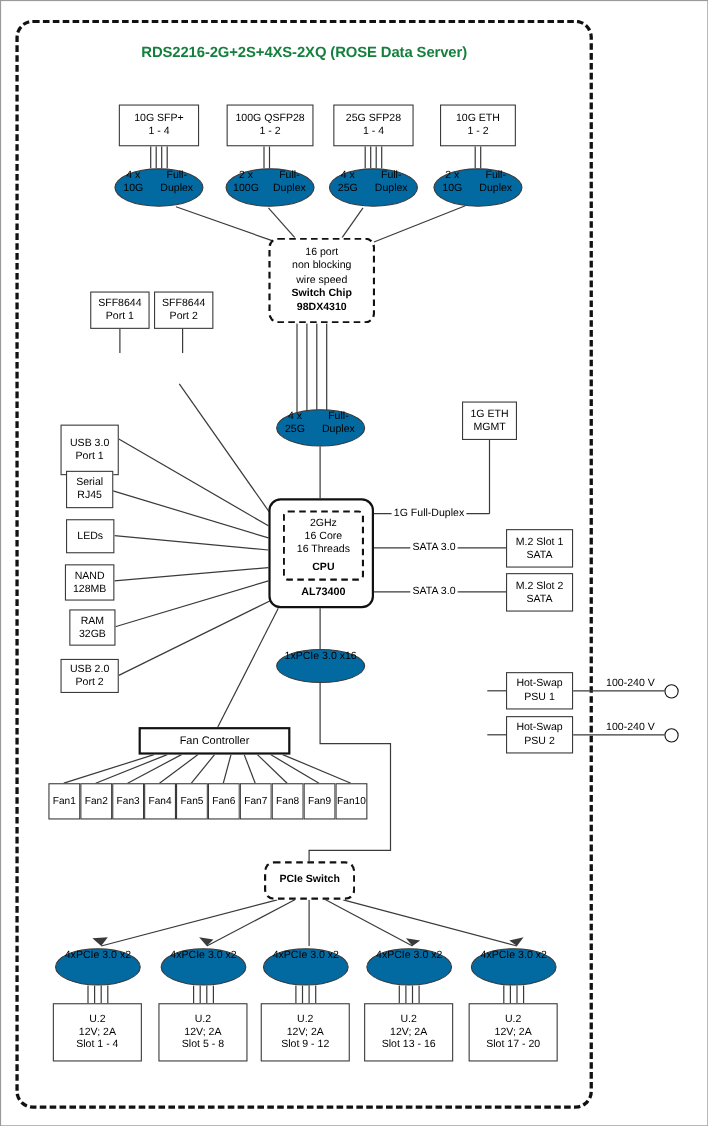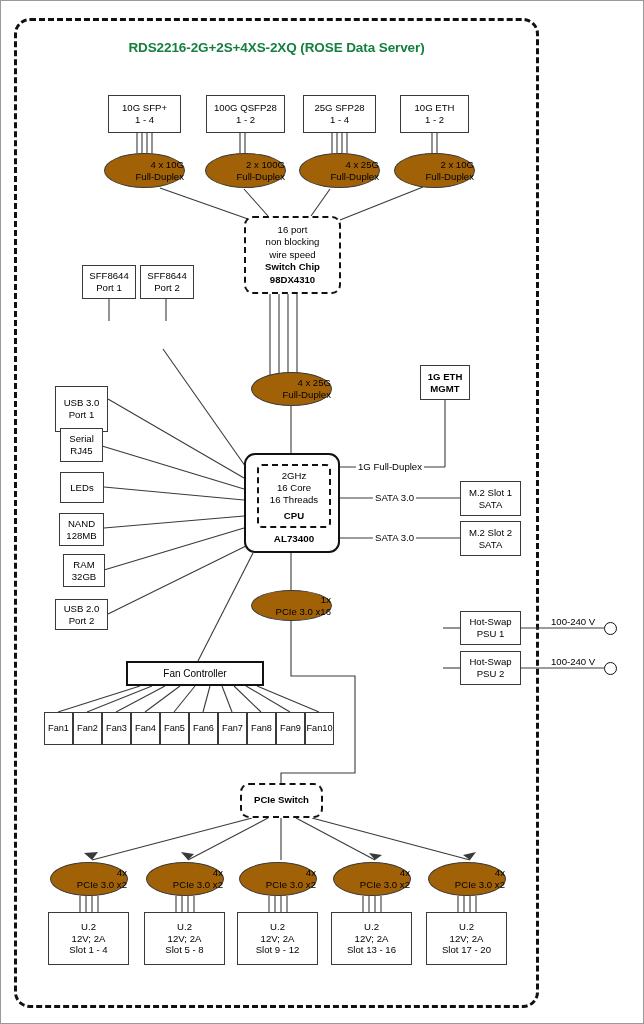--- a/index.html
+++ b/index.html
@@ -19,22 +19,22 @@
 
   
   #wires{position:absolute;left:0;top:0;width:644px;height:1024px;}
 
   .bx{position:absolute;box-sizing:border-box;border:1.1px solid #3a3a3a;
       background:#fff;display:flex;flex-direction:column;align-items:center;
       justify-content:center;font-size:9.6px;color:#000;line-height:11.6px;
       text-align:center;}
   .bx.heavy{border:2.2px solid #111;}
   .el{position:absolute;box-sizing:border-box;border:1.1px solid #3a3a3a;
-      background:#a16207;border-radius:50%;display:flex;flex-direction:column;
-      align-items:flex-end;justify-content:center;font-size:9.6px;color:#000;
+      background:#0369a1;border-radius:50%;display:flex;flex-direction:row;
+      align-items:flex-start;justify-content:center;font-size:9.6px;color:#000;
       line-height:11.6px;text-align:center;}
   .dashbx{position:absolute;box-sizing:border-box;border:2.4px dashed #111;
       background:#fff;border-radius:9px;display:flex;flex-direction:column;
       align-items:center;justify-content:center;font-size:9.6px;color:#000;
       line-height:12.4px;text-align:center;}
   .b{font-weight:bold;}
 
   
   #cpu-block{position:absolute;left:244px;top:453px;width:96px;height:100px;
       box-sizing:border-box;border:2.6px solid #111;border-radius:11px;
@@ -259,21 +259,21 @@
   <div id="cpu-block">
     <div id="cpu-core">
       <span>2GHz</span>
       <span>16 Core</span>
       <span>16 Threads</span>
       <span class="b" style="margin-top:4px">CPU</span>
     </div>
     <div id="cpu-part">AL73400</div>
   </div>
 
-  <div class="bx" style="left:420px;top:365px;width:50px;height:35px;font-weight:bold;">
+  <div class="bx" style="left:420px;top:365px;width:50px;height:35px;">
     <span>1G ETH</span>
     <span>MGMT</span>
   </div>
   <div class="wlabel" style="left:356px;top:461px;">1G Full-Duplex</div>
 
   <div class="bx" style="left:460px;top:481px;width:61px;height:35px;">
     <span>M.2 Slot 1</span>
     <span>SATA</span>
   </div>
   <div class="wlabel" style="left:373px;top:492px;">SATA 3.0</div>

